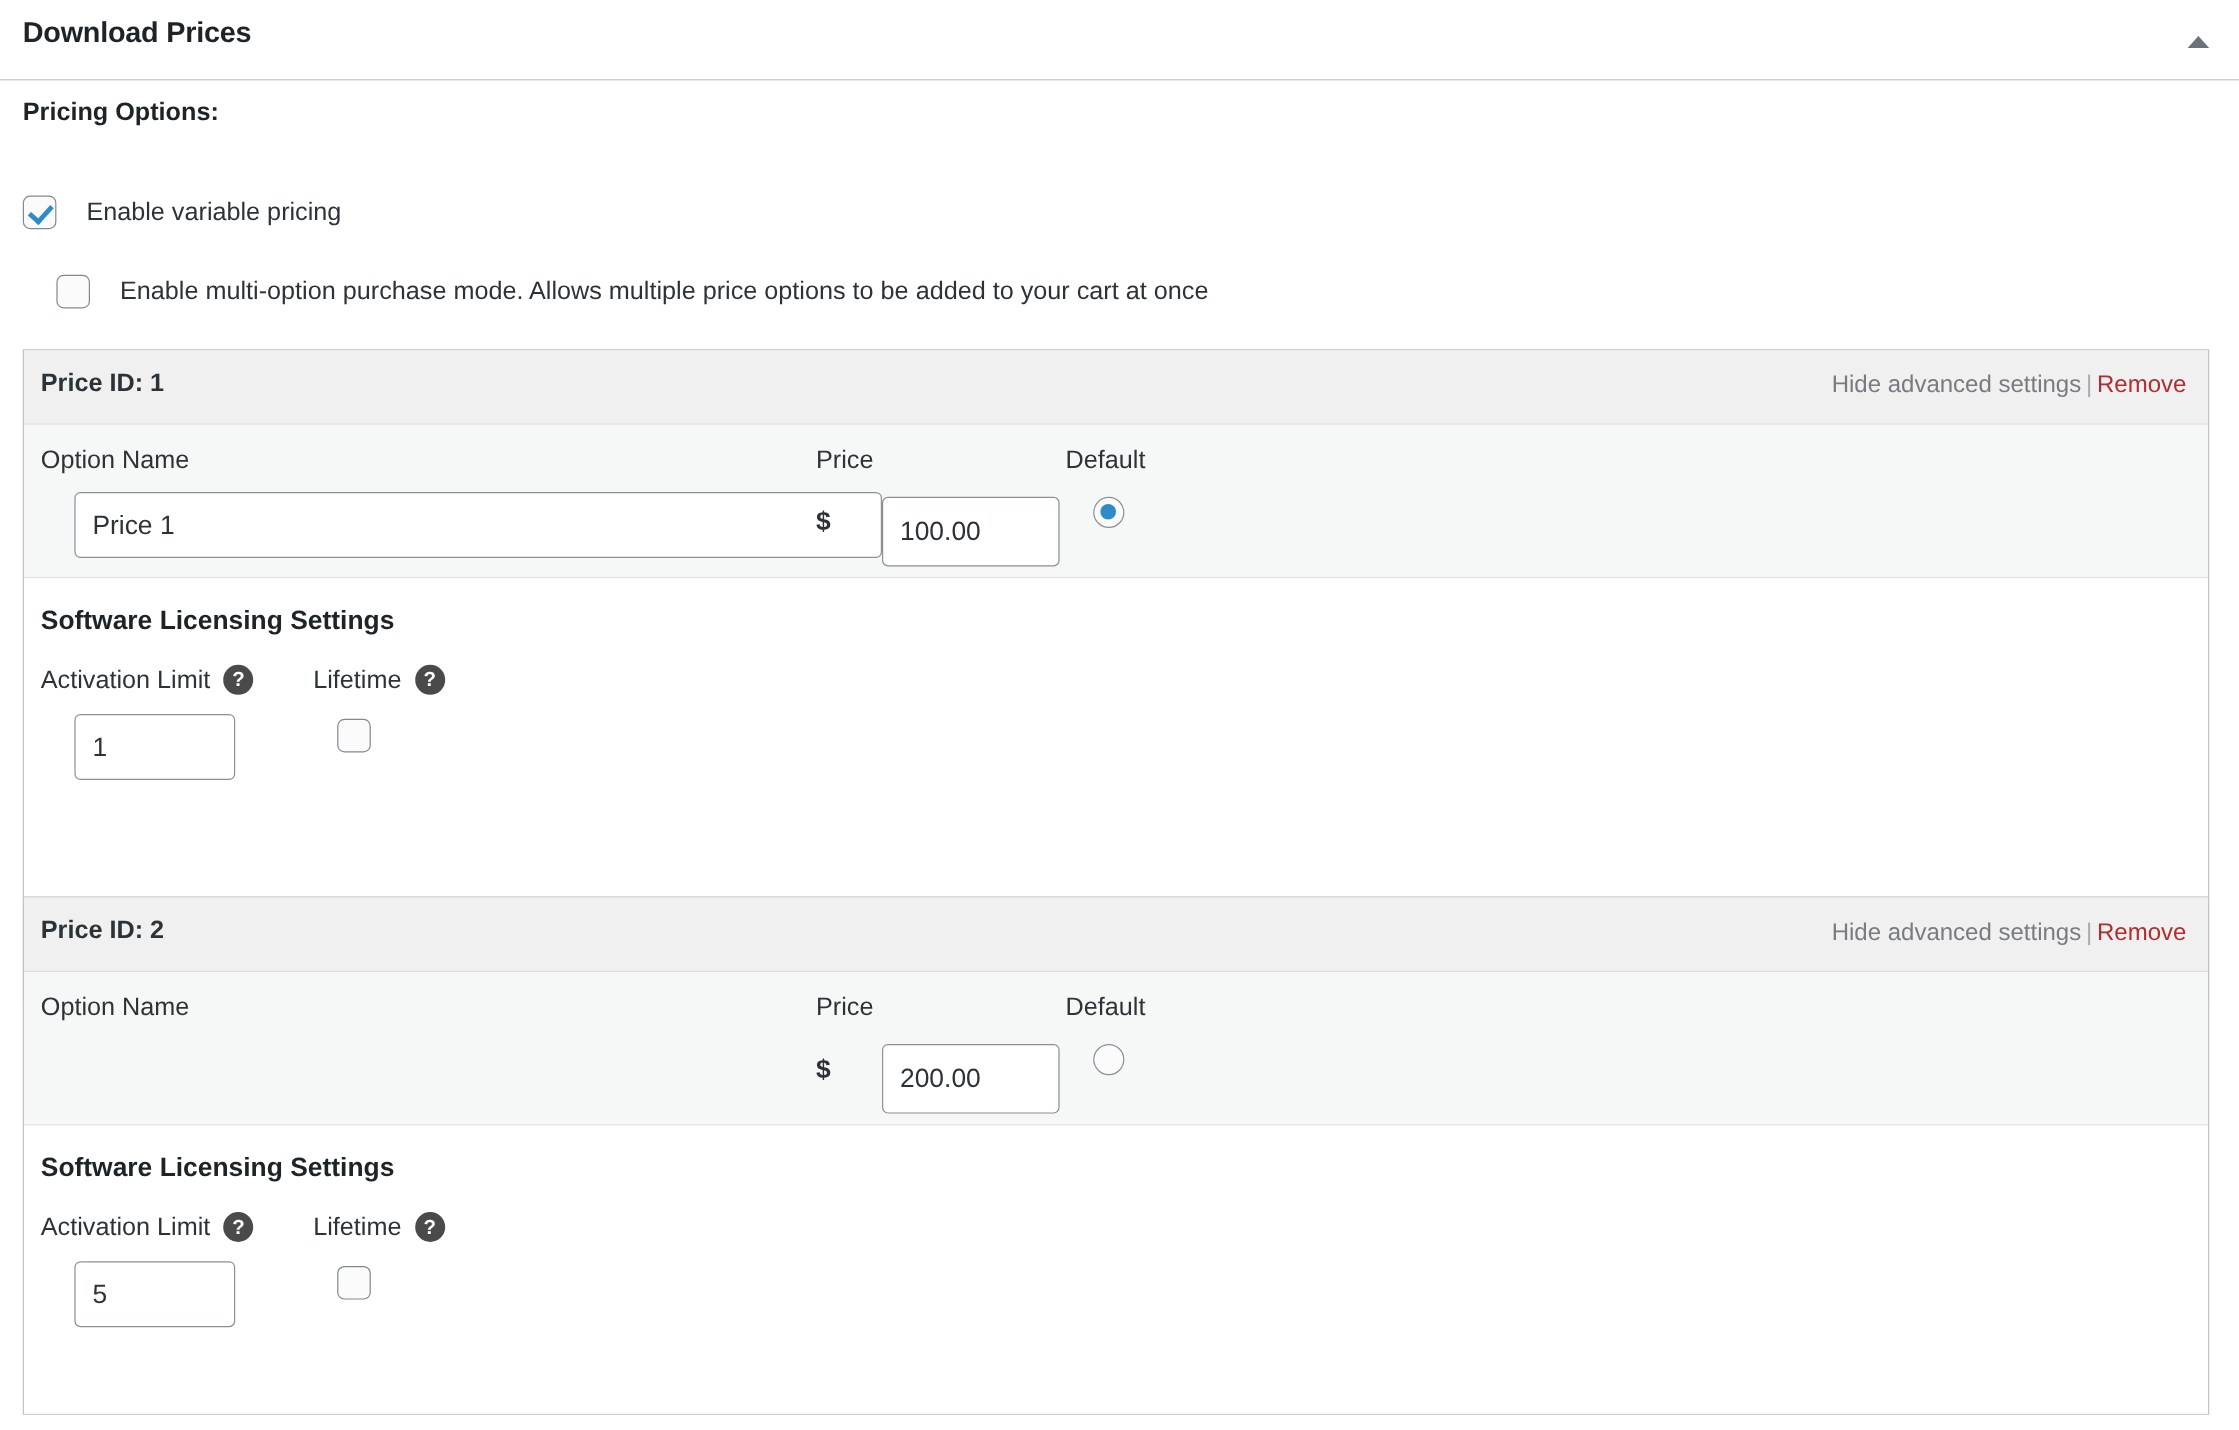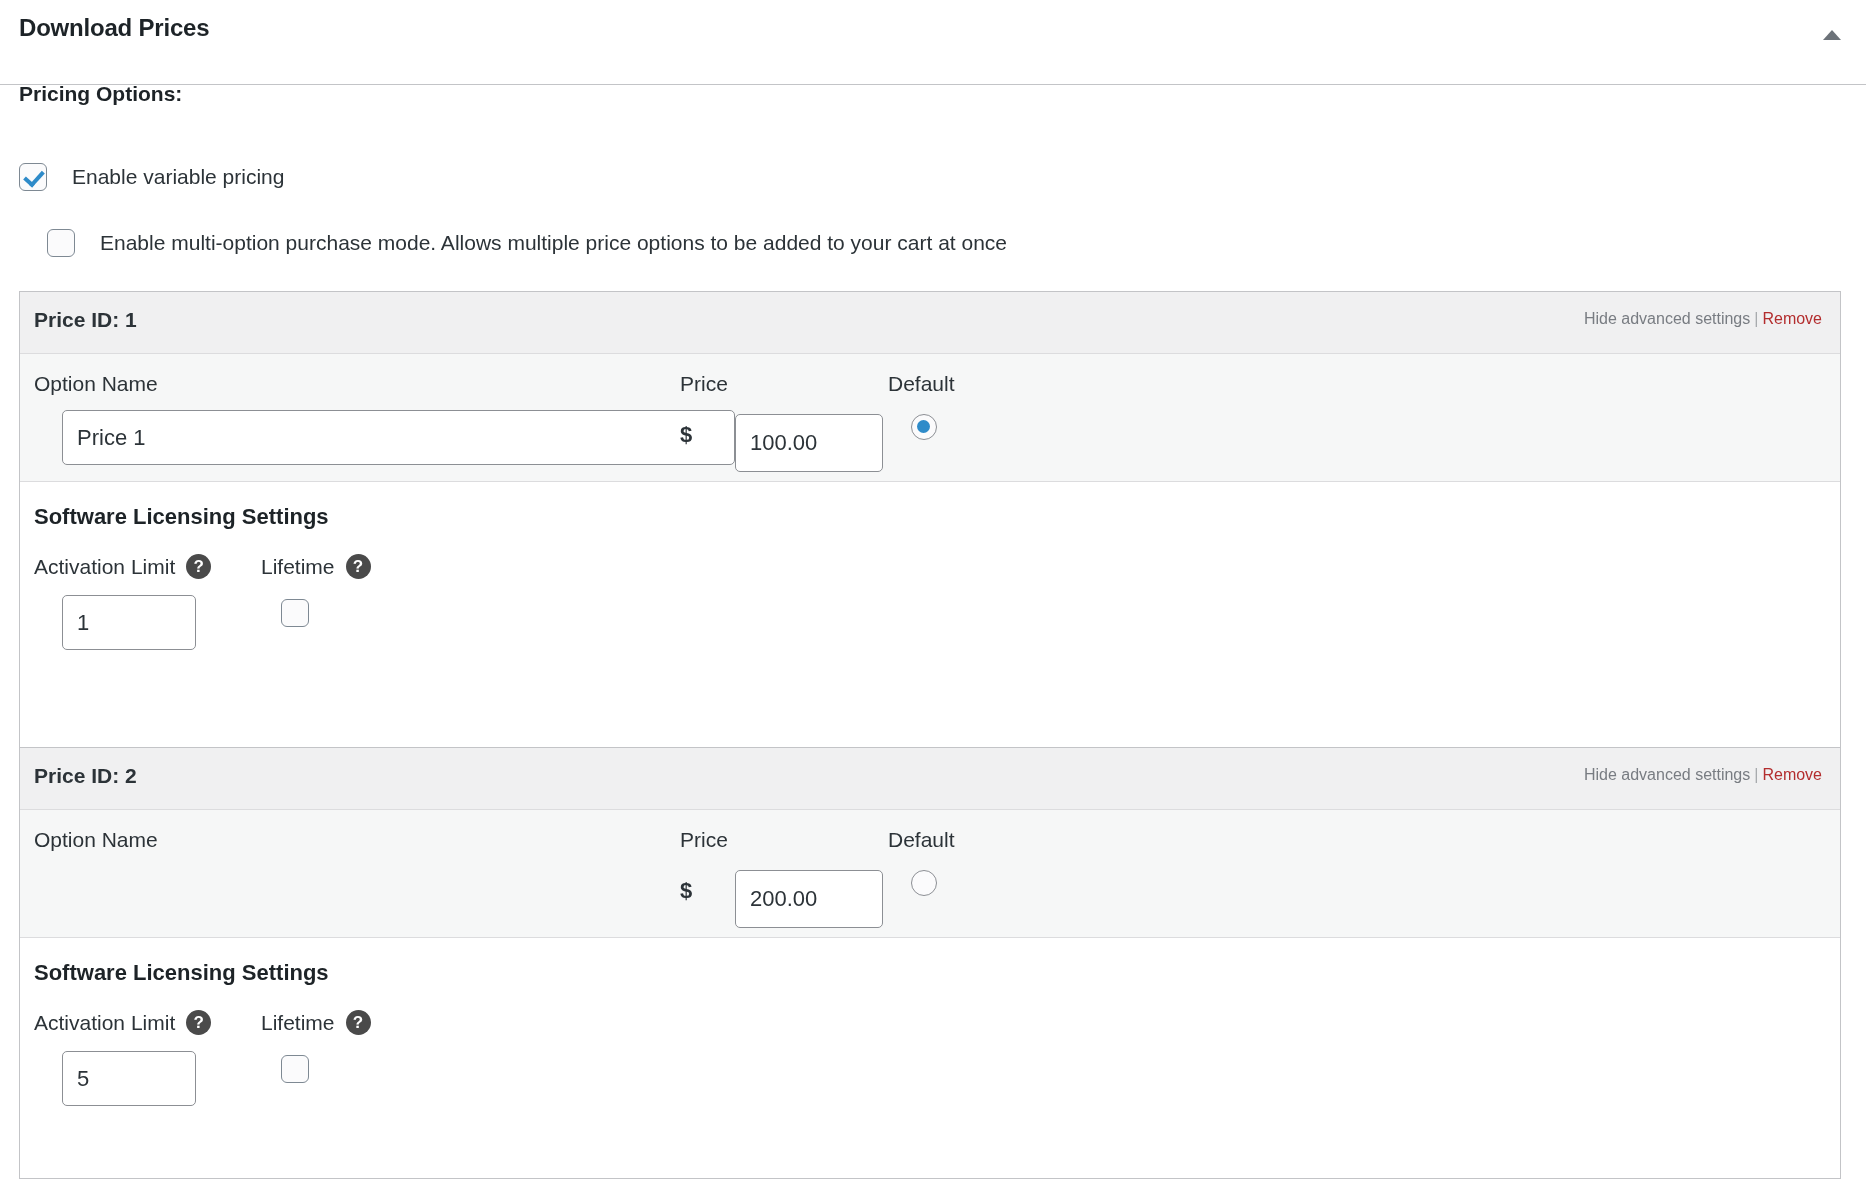--- a/index.html
+++ b/index.html
@@ -11,21 +11,21 @@
     width: 1866px;
     height: 1192px;
     font-family: "Liberation Sans", sans-serif;
     color: #1d2327;
     overflow: hidden;
   }
 
   
   .panel-header {
     position: relative;
-    height: 85px;
+    height: 67px;
     box-sizing: border-box;
     border-bottom: 1px solid #c3c4c7;
     background: #ffffff;
   }
   .panel-title {
     position: absolute;
     left: 19px;
     top: 14px;
     font-size: 24px;
     font-weight: bold;
@@ -126,21 +126,21 @@
     left: 14px;
     top: 16px;
     font-size: 21px;
     font-weight: bold;
     color: #2c3338;
   }
   .pb-header-actions {
     position: absolute;
     right: 18px;
     top: 18px;
-    font-size: 16px;
+    font-size: 20px;
     white-space: nowrap;
   }
   .link-advanced {
     color: #787c82;
     text-decoration: none;
     cursor: pointer;
   }
   .link-sep {
     color: #a7aaad;
     margin: 0 4px;

